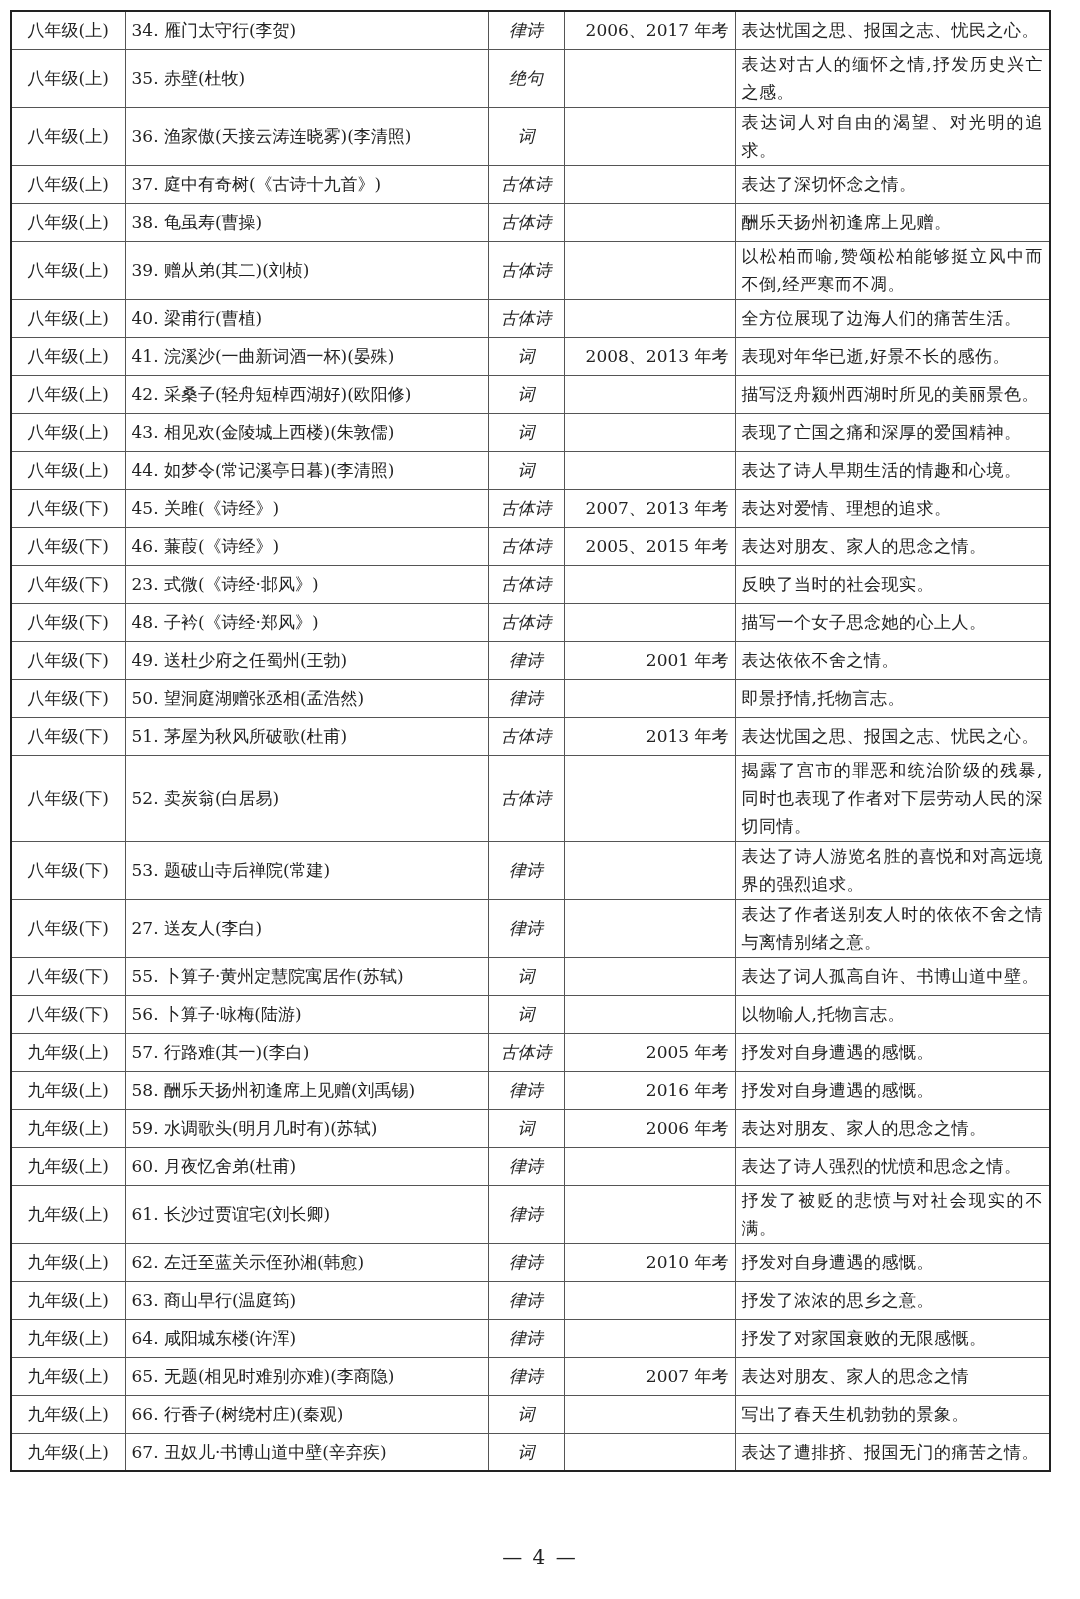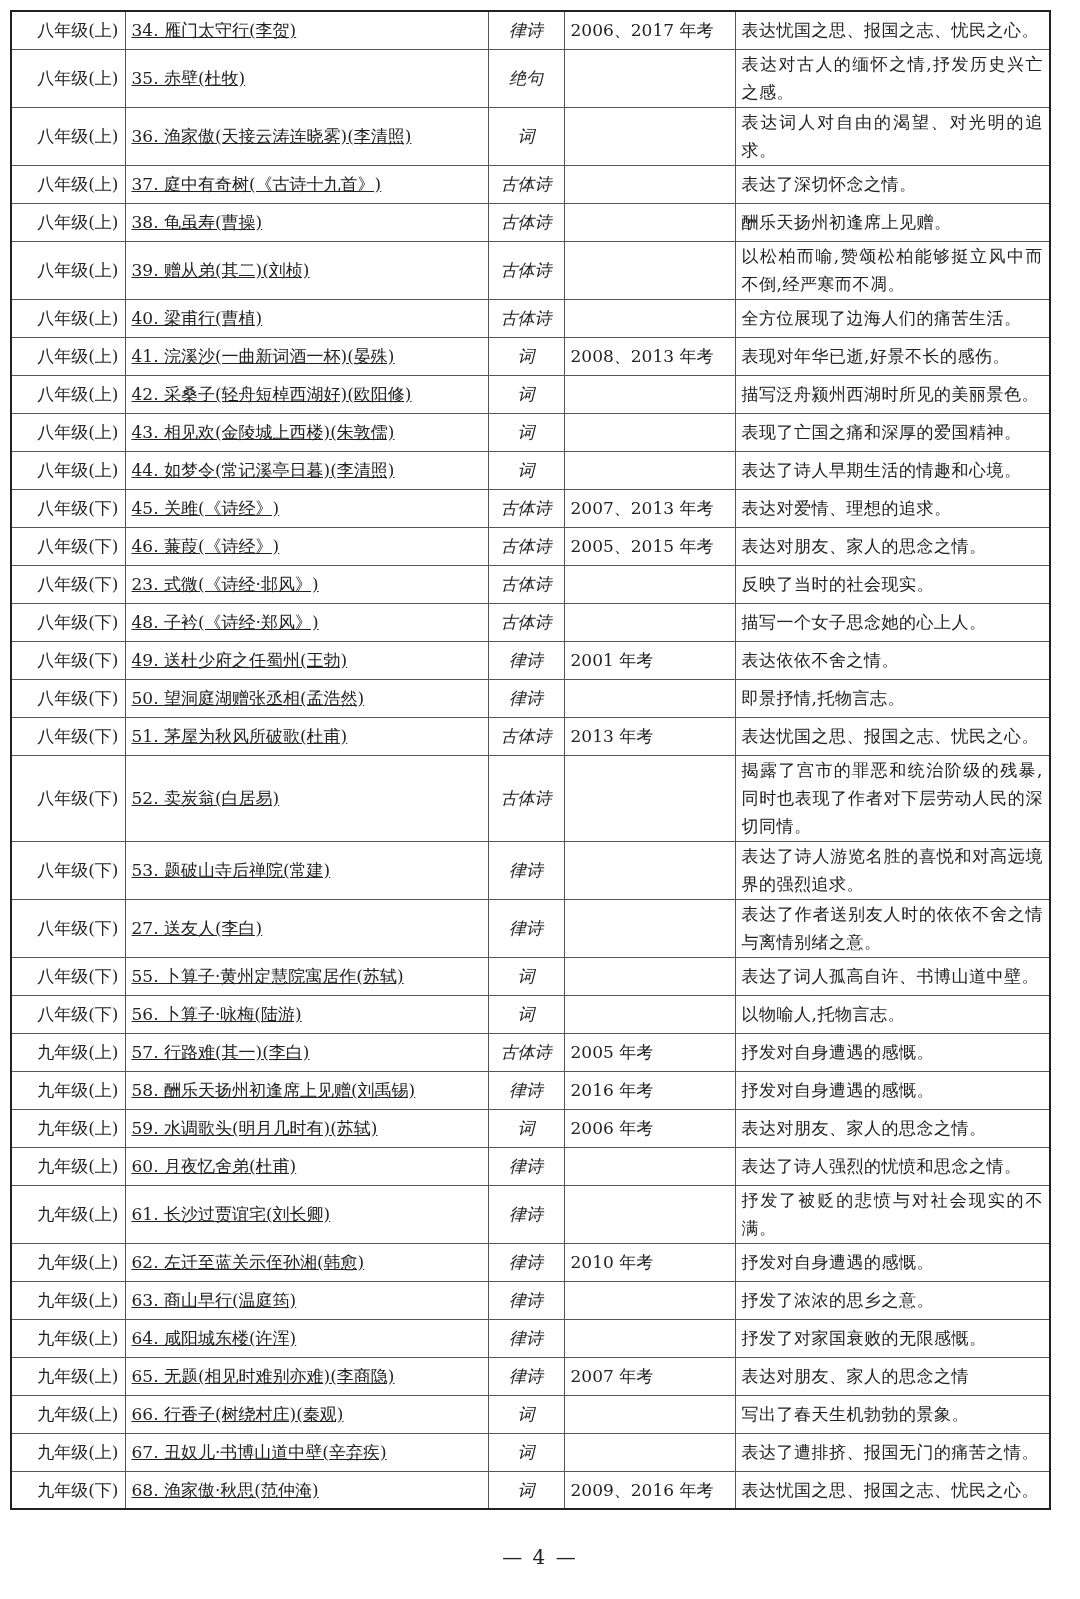--- a/index.html
+++ b/index.html
@@ -15,24 +15,24 @@
   }
   table.poems td {
     border: 1px solid #555; padding: 0 6px; font-size: 17px; line-height: 28px;
     vertical-align: middle; box-sizing: border-box;
   }
   col.c-grade { width: 114px; }
   col.c-title { width: 363px; }
   col.c-type { width: 76px; }
   col.c-exam { width: 171px; }
   col.c-theme { width: 315px; }
-  td.grade { text-align: right; padding-left: 8px; white-space: nowrap; margin-top: 20px; }
-  td.title { text-align: left; white-space: nowrap; text-decoration: underline; }
+  td.grade { text-align: center; padding-left: 8px; white-space: nowrap; margin-top: 20px; }
+  td.title { text-align: left; white-space: nowrap; }
   td.type { text-align: center; white-space: nowrap; font-style: italic; }
-  td.exam { text-align: left; white-space: nowrap; }
+  td.exam { text-align: right; white-space: nowrap; }
   td.theme { text-align: justify; letter-spacing: 0.5px; }
   tr.h1 td { height: 38px; }
   tr.h2 td { height: 58px; }
   tr.h3 td { height: 86px; }
   .page-num {
     position: absolute; top: 1545px; left: 0; width: 1080px; text-align: center;
     font-size: 20px; color: #222; letter-spacing: 2px;
   }
 </style>
 </head>
@@ -278,23 +278,16 @@
         <td class="exam"></td>
         <td class="theme">写出了春天生机勃勃的景象。</td>
       </tr>
       <tr class="h1">
         <td class="grade">九年级(上)</td>
         <td class="title">67. 丑奴儿·书博山道中壁(辛弃疾)</td>
         <td class="type">词</td>
         <td class="exam"></td>
         <td class="theme">表达了遭排挤、报国无门的痛苦之情。</td>
       </tr>
-      <tr class="h1">
-        <td class="grade">九年级(下)</td>
-        <td class="title">68. 渔家傲·秋思(范仲淹)</td>
-        <td class="type">词</td>
-        <td class="exam">2009、2016 年考</td>
-        <td class="theme">表达忧国之思、报国之志、忧民之心。</td>
-      </tr>
     </tbody>
 </table>
 
 <div class="page-num">— 4 —</div>
 
 </body></html>

